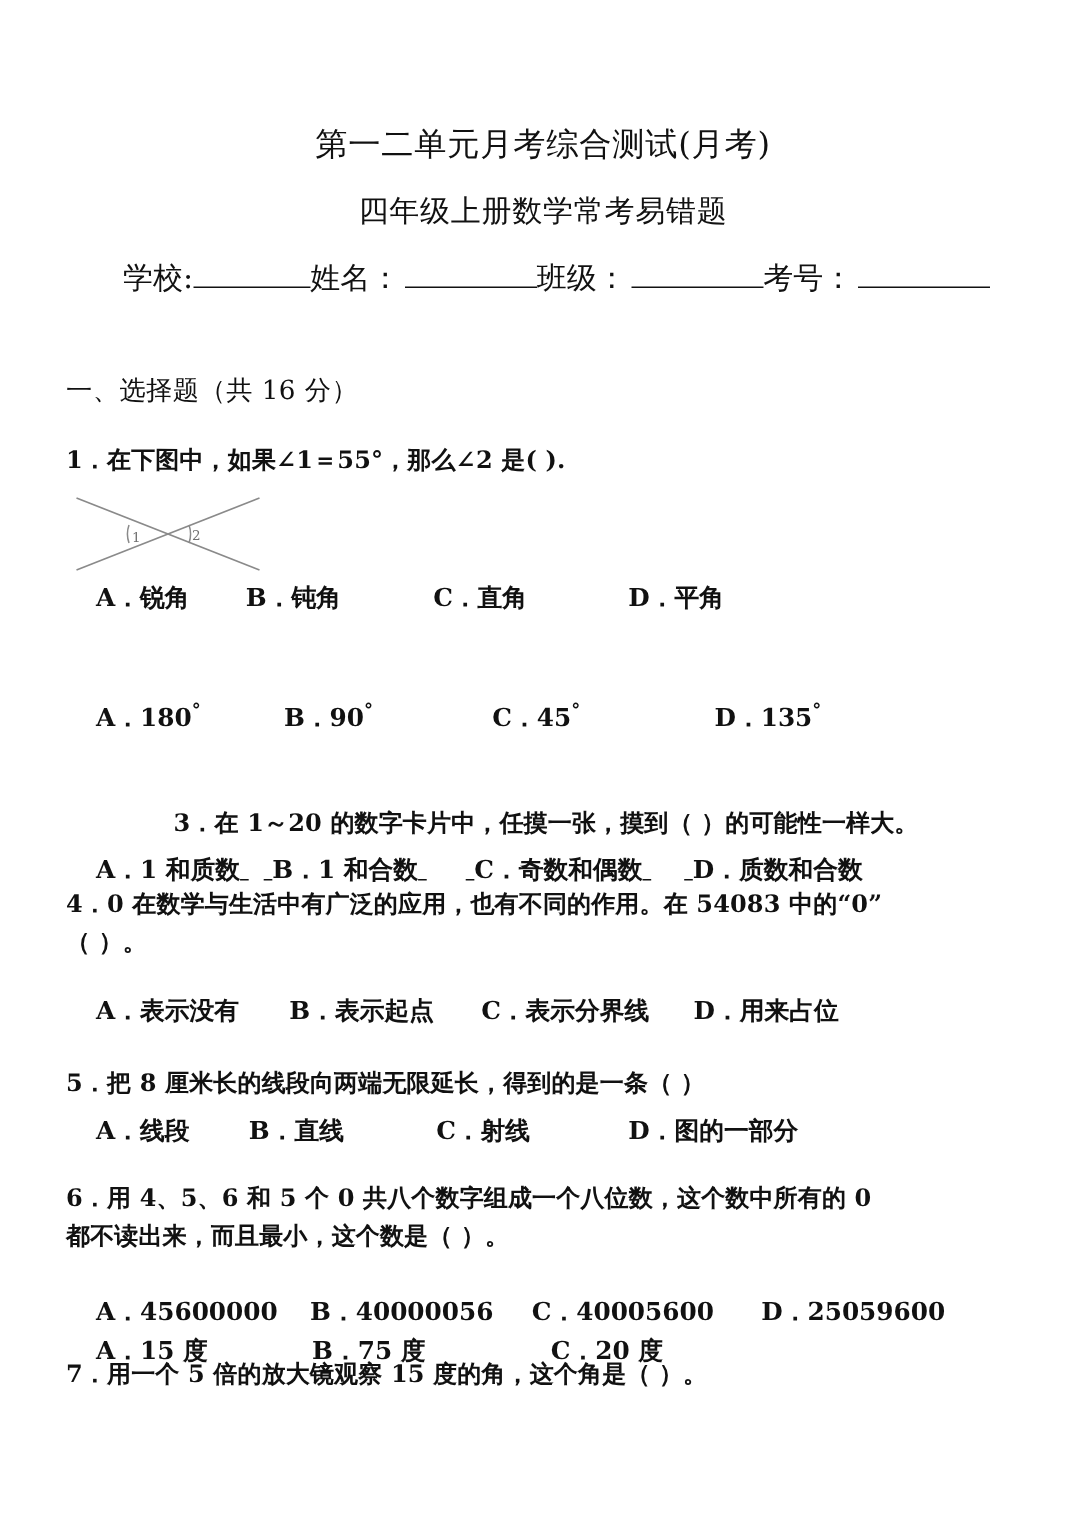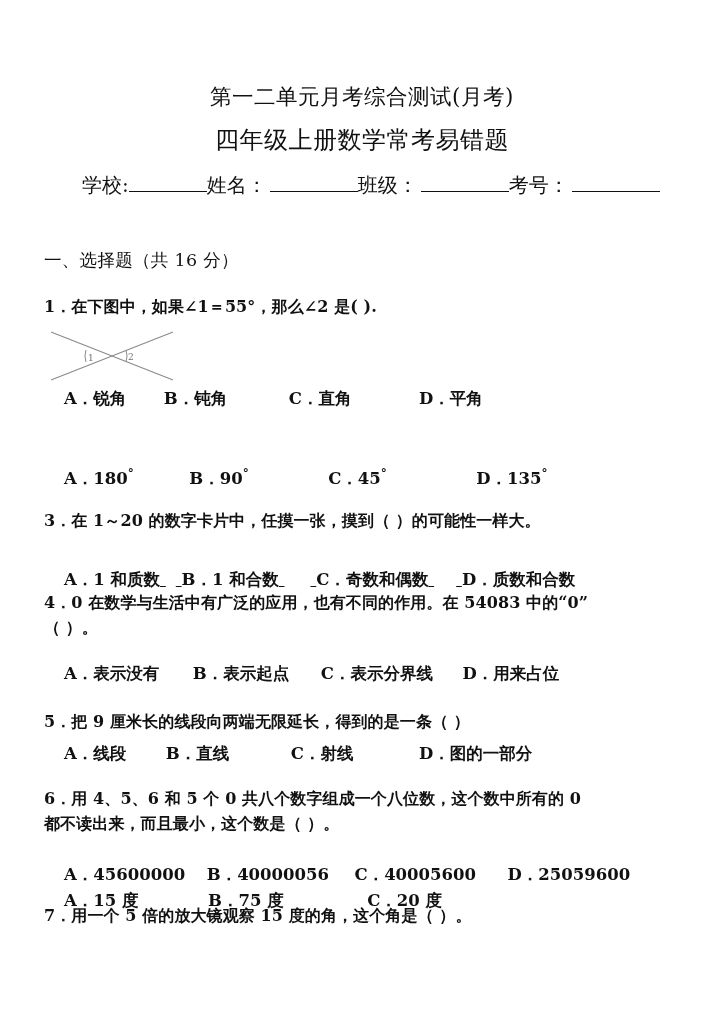--- a/index.html
+++ b/index.html
@@ -31,21 +31,21 @@
     width: 724px;
     text-align: center;
   }
   .title-main {
     font-size: 21.5px;
     letter-spacing: 0.5px;
     line-height: 30px;
     font-weight: 400;
   }
   .title-sub {
-    font-size: 24px;
+    font-size: 20px;
     letter-spacing: 0.5px;
     line-height: 30px;
     margin-top: 13px;
     font-weight: 400;
   }
 
   
   .info-line {
     position: absolute;
     left: 82px;
@@ -109,21 +109,21 @@
     top: 328px;
     width: 128px;
     height: 56px;
   }
   .figure-x svg { display: block; }
 
   .q1      { top: 294px; }
   .q1-opts { top: 386px; text-align: right; }
   .q2      { top: 438px; }
   .q2-opts { top: 466px; }
-  .q3      { top: 508px; }
+  .q3      { top: 536px; text-align: center; }
   .q3-opts { top: 567px; text-decoration: underline; }
   .q4      { top: 590px; }
   .q4-opts { top: 661px; }
   .q5      { top: 709px; }
   .q5-opts { top: 741px; }
   .q6      { top: 786px; }
   .q6-opts { top: 862px; }
   .q7      { top: 903px; }
   .q7-opts { top: 888px; }
 
@@ -202,21 +202,21 @@
     <span class="opt"><span>A．</span><span>表示没有</span></span>
     <span style="display:inline-block;width:22px"></span>
     <span class="opt"><span>B．</span><span>表示起点</span></span>
     <span style="display:inline-block;width:20px"></span>
     <span class="opt"><span>C．</span><span>表示分界线</span></span>
     <span style="display:inline-block;width:18px"></span>
     <span class="opt"><span>D．</span><span>用来占位</span></span>
   </div>
 
   <div class="question q5">
-    <span class="qline">5．</span><span class="qline">把 9 厘米长的线段向两端无限延长，得到的是一条（  ）</span>
+    <span class="qline">5．</span><span class="qline">把 8 厘米长的线段向两端无限延长，得到的是一条（  ）</span>
   </div>
   <div class="options q5-opts">
     <span class="opt"><span>A．</span><span>线段</span></span>
     <span style="display:inline-block;width:28px"></span>
     <span class="opt"><span>B．</span><span>直线</span></span>
     <span style="display:inline-block;width:50px"></span>
     <span class="opt"><span>C．</span><span>射线</span></span>
     <span style="display:inline-block;width:54px"></span>
     <span class="opt"><span>D．</span><span>图的一部分</span></span>
   </div>

